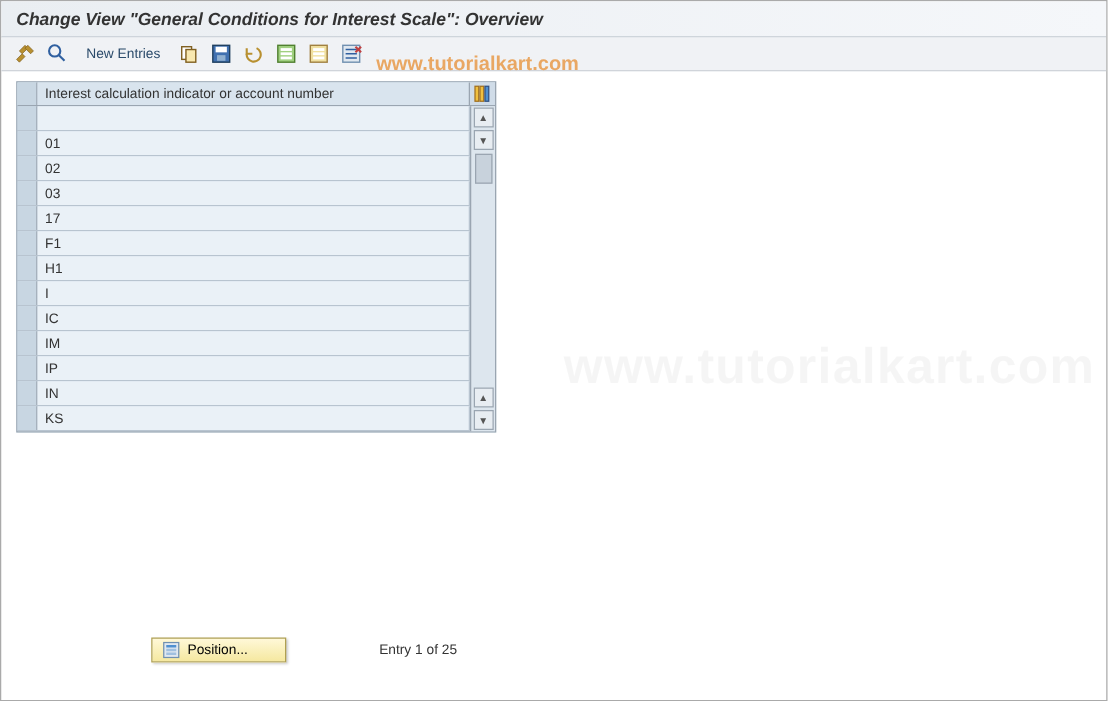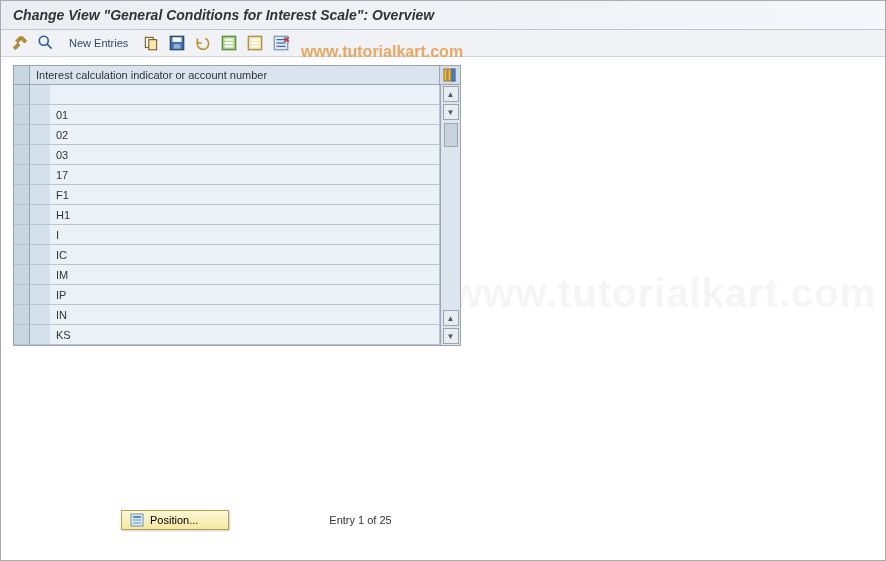--- a/index.html
+++ b/index.html
@@ -4,40 +4,40 @@
   <style>
     * { box-sizing: border-box; margin: 0; padding: 0; }
     body { font-family: Arial, sans-serif; font-size: 11px; background: #fff; width: 886px; height: 561px; border: 1px solid #aaa; overflow: hidden; position: relative; }
     .titlebar { background: linear-gradient(to right, #eaeef2, #f5f7fa); border-bottom: 1px solid #c0c8d0; padding: 6px 12px; }
     .titlebar h1 { font-size: 14px; font-style: italic; font-weight: bold; color: #333; }
     .toolbar { display: flex; align-items: center; gap: 8px; padding: 4px 10px; background: #f0f2f5; border-bottom: 1px solid #d0d4da; }
     .toolbar .icon-btn { width: 18px; height: 18px; display: flex; align-items: center; justify-content: center; cursor: pointer; border-radius: 2px; }
     .new-entries { color: #2a4a6a; cursor: pointer; padding: 0 6px; font-size: 11px; }
     .watermark { position: absolute; top: 42px; left: 300px; color: #e89a4a; font-size: 16px; font-weight: bold; opacity: 0.85; pointer-events: none; z-index: 2; }
     .watermark2 { position: absolute; top: 270px; left: 450px; color: #f0f0f0; font-size: 40px; font-weight: bold; opacity: 0.6; pointer-events: none; z-index: 0; letter-spacing: 1px; }
-    .table-container { margin: 8px 0 0 12px; width: 448px; border: 1px solid #9aa5b1; background: #d4e1ec; position: relative; }
+    .table-container { margin: 8px 0 0 12px; width: 384px; border: 1px solid #9aa5b1; background: #d4e1ec; position: relative; }
     .table-header { display: flex; background: #d4e1ec; border-bottom: 1px solid #9aa5b1; }
     .sel-col { width: 16px; min-width:16px; background: #c8d6e2; border-right: 1px solid #9aa5b1; }
     .hdr-cell { flex: 1; padding: 3px 6px; background: #d9e4ee; border-right: 1px solid #9aa5b1; font-size: 11px; color: #333; }
     .cfg-col { width: 20px; background: #d0dce8; display:flex; align-items:center; justify-content:center; }
     .cfg-col svg { width: 14px; height: 14px; }
     .table-body { display: flex; }
     .rows { flex: 1; }
     .row { display: flex; height: 20px; border-bottom: 1px solid #b8c4d0; }
     .row .sel-col { border-bottom: none; }
-    .row .cell { flex: 1; padding: 2px 6px; background: #eaf1f7; border-right: 1px solid #b8c4d0; font-size: 11px; color: #333; display:flex; align-items:center;margin-left:20px; }
+    .row .cell { flex: 1; padding: 2px 6px; background: #eaf1f7; border-right: 1px solid #b8c4d0; font-size: 11px; color: #333; display:flex; align-items:center; }
     .row:nth-child(even) .cell { background: #eaf1f7; }
     .scrollbar { width: 20px; background: #dde6ee; border-left: 1px solid #9aa5b1; display: flex; flex-direction: column; align-items: center; }
     .scroll-btn { width: 16px; height: 16px; background: #e8edf2; border: 1px solid #9aa5b1; margin: 1px; display:flex; align-items:center; justify-content:center; cursor:pointer; font-size:8px; color:#555; }
     .scroll-thumb { width: 14px; height: 24px; background: #c8d2dc; border: 1px solid #9aa5b1; margin: 2px 0; cursor:pointer; }
     .scroll-track { flex:1; }
     .footer { position: absolute; bottom: 30px; left: 0; right:0; display:flex; align-items:center; }
     .position-btn { margin-left: 120px; background: linear-gradient(#fff8d8, #f5e8a0); border: 1px solid #b0a050; padding: 2px 30px 2px 8px; font-size: 11px; display:flex; align-items:center; gap:6px; cursor:pointer; box-shadow: 1px 1px 2px rgba(0,0,0,0.2); }
     .position-btn svg { width:14px; height:14px; }
-    .entry-text { margin-left: 100px; font-size: 11px; color: #333; }
+    .entry-text { margin-left: 74px; font-size: 11px; color: #333; }
   </style>
 </head>
 <body>
 
 <div class="titlebar">
   <h1>Change View "General Conditions for Interest Scale": Overview</h1>
 </div>
 
 <div class="toolbar">
   <span class="icon-btn">

